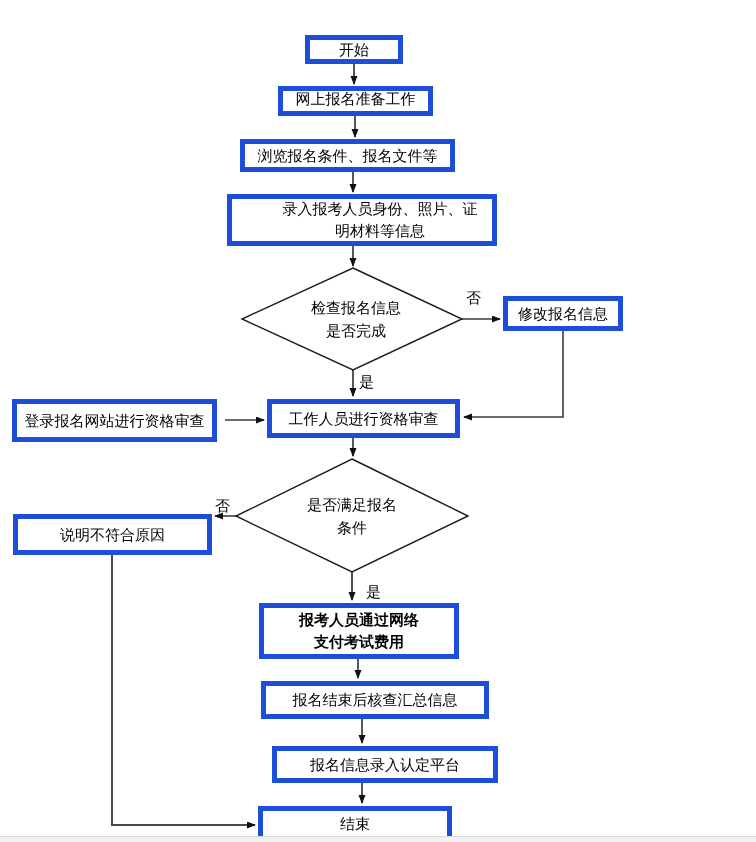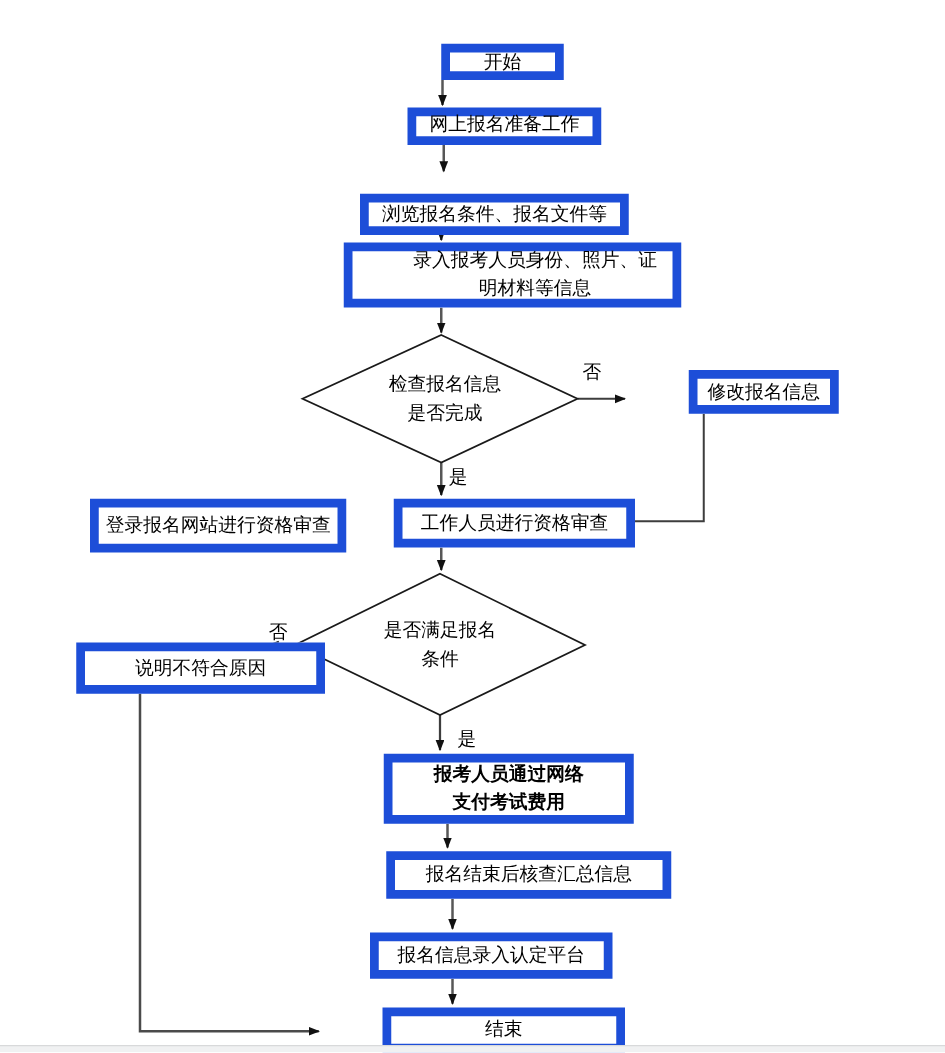--- a/index.html
+++ b/index.html
@@ -19,31 +19,30 @@
   .edge-layer {
     position: absolute;
     left: 0;
     top: 0;
     width: 756px;
     height: 842px;
   }
   .node {
     position: absolute;
     box-sizing: border-box;
-    border: 7px solid #1d4ed8;
+    border: 5px solid #1d4ed8;
     background: #ffffff;
     display: flex;
     flex-direction: column;
     align-items: center;
     justify-content: center;
     text-align: center;
     font-size: 15px;
     line-height: 22px;
     white-space: nowrap;
-    margin-left: 48px;
   }
   .diamond-text {
     position: absolute;
     text-align: center;
     font-size: 15px;
     line-height: 23px;
     white-space: nowrap;
   }
   .edge-label {
     position: absolute;
@@ -94,39 +93,39 @@
   </svg>
 
   <div class="node" style="left:305px; top:35px; width:98px; height:29px;">
     <div>开始</div>
   </div>
 
   <div class="node" style="left:278px; top:86px; width:155px; height:30px;font-family:Liberation Mono, monospace;">
     <div>网上报名准备工作</div>
   </div>
 
-  <div class="node" style="left:240px; top:155px; width:215px; height:33px;font-family:Liberation Serif, serif;">
+  <div class="node" style="left:240px; top:139px; width:215px; height:33px;font-family:Liberation Serif, serif;">
     <div>浏览报名条件、报名文件等</div>
   </div>
 
   <div class="node" style="left:227px; top:194px; width:270px; height:52px;padding-left:36px;">
     <div>录入报考人员身份、照片、证</div>
     <div>明材料等信息</div>
   </div>
 
   <div class="diamond-text" style="left:276px; top:296px; width:160px;">
     <div>检查报名信息</div>
     <div>是否完成</div>
   </div>
 
   <div class="node" style="left:503px; top:296px; width:120px; height:35px;">
     <div>修改报名信息</div>
   </div>
 
-  <div class="node" style="left:24px; top:399px; width:205px; height:43px;">
+  <div class="node" style="left:12px; top:399px; width:205px; height:43px;">
     <div>登录报名网站进行资格审查</div>
   </div>
 
   <div class="node" style="left:267px; top:399px; width:193px; height:39px;">
     <div>工作人员进行资格审查</div>
   </div>
 
   <div class="diamond-text" style="left:272px; top:493px; width:160px;">
     <div>是否满足报名</div>
     <div>条件</div>
@@ -138,21 +137,21 @@
 
   <div class="node" style="left:259px; top:603px; width:200px; height:56px;font-weight:bold;">
     <div>报考人员通过网络</div>
     <div>支付考试费用</div>
   </div>
 
   <div class="node" style="left:261px; top:681px; width:228px; height:38px;">
     <div>报名结束后核查汇总信息</div>
   </div>
 
-  <div class="node" style="left:248px; top:746px; width:194px; height:37px;">
+  <div class="node" style="left:272px; top:746px; width:226px; height:37px;">
     <div>报名信息录入认定平台</div>
   </div>
 
   <div class="node" style="left:258px; top:806px; width:194px; height:36px;">
     <div>结束</div>
   </div>
 
   <div class="edge-label" style="left:466px; top:289px;">否</div>
   <div class="edge-label" style="left:359px; top:373px;">是</div>
   <div class="edge-label" style="left:215px; top:497px;">否</div>

